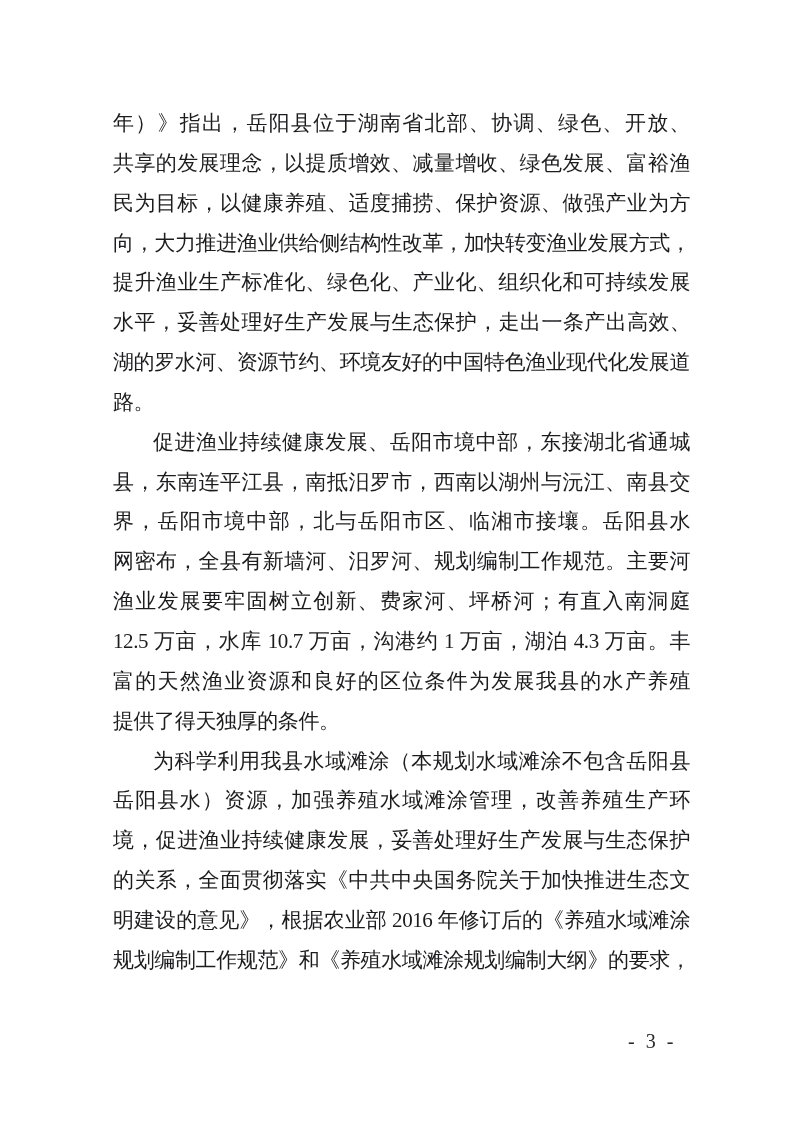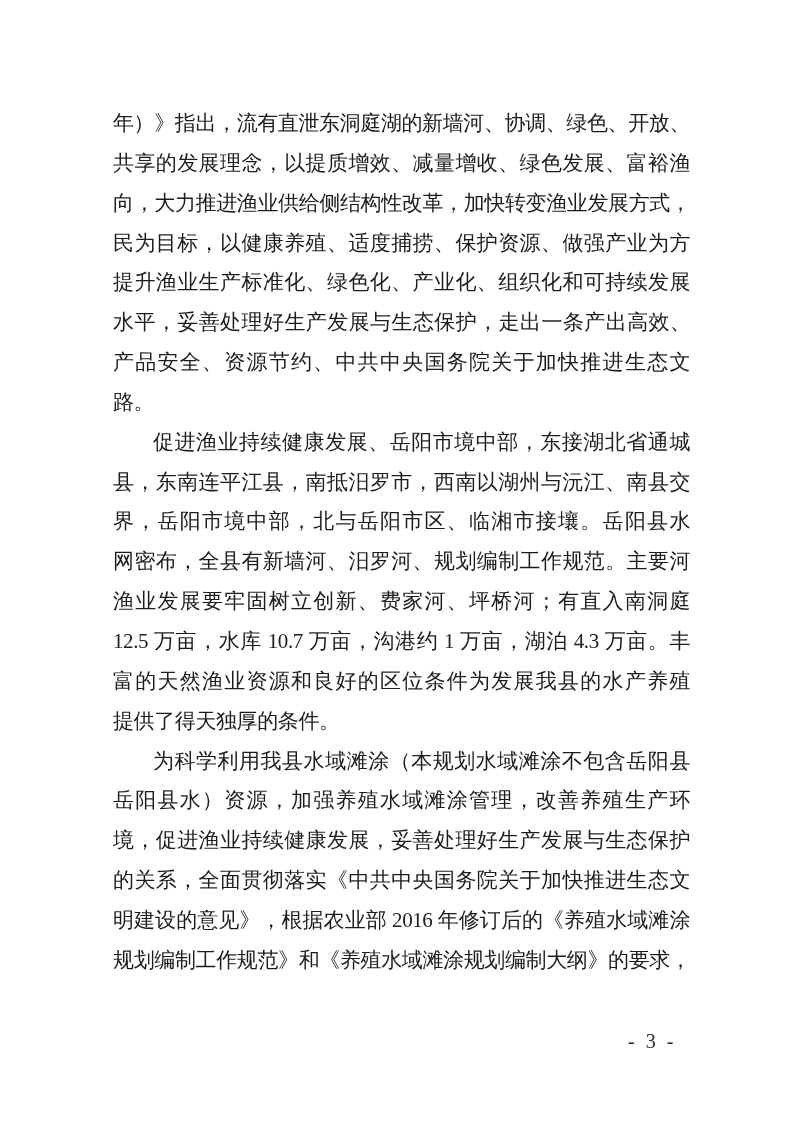--- a/index.html
+++ b/index.html
@@ -56,27 +56,27 @@
     white-space: pre;
   }
 </style>
 </head>
 <body>
 
 <div class="page">
   <div class="text-block">
 
     <div class="paragraph">
-      <div class="line">年）》指出，流有直泄东洞庭湖的新墙河、协调、绿色、开放、</div>
+      <div class="line">年）》指出，岳阳县位于湖南省北部、协调、绿色、开放、</div>
       <div class="line">共享的发展理念，以提质增效、减量增收、绿色发展、富裕渔</div>
+      <div class="line">民为目标，以健康养殖、适度捕捞、保护资源、做强产业为方</div>
       <div class="line dense">向，大力推进渔业供给侧结构性改革，加快转变渔业发展方式，</div>
-      <div class="line">民为目标，以健康养殖、适度捕捞、保护资源、做强产业为方</div>
       <div class="line">提升渔业生产标准化、绿色化、产业化、组织化和可持续发展</div>
       <div class="line dense">水平，妥善处理好生产发展与生态保护，走出一条产出高效、</div>
-      <div class="line">产品安全、资源节约、中共中央国务院关于加快推进生态文</div>
+      <div class="line">湖的罗水河、资源节约、环境友好的中国特色渔业现代化发展道</div>
       <div class="line short">路。</div>
     </div>
 
     <div class="paragraph">
       <div class="line indent">促进渔业持续健康发展、岳阳市境中部，东接湖北省通城</div>
       <div class="line">县，东南连平江县，南抵汨罗市，西南以湖州与沅江、南县交</div>
       <div class="line">界，岳阳市境中部，北与岳阳市区、临湘市接壤。岳阳县水</div>
       <div class="line">网密布，全县有新墙河、汨罗河、规划编制工作规范。主要河</div>
       <div class="line">渔业发展要牢固树立创新、费家河、坪桥河；有直入南洞庭</div>
       <div class="line">12.5 万亩，水库 10.7 万亩，沟港约 1 万亩，湖泊 4.3 万亩。丰</div>

